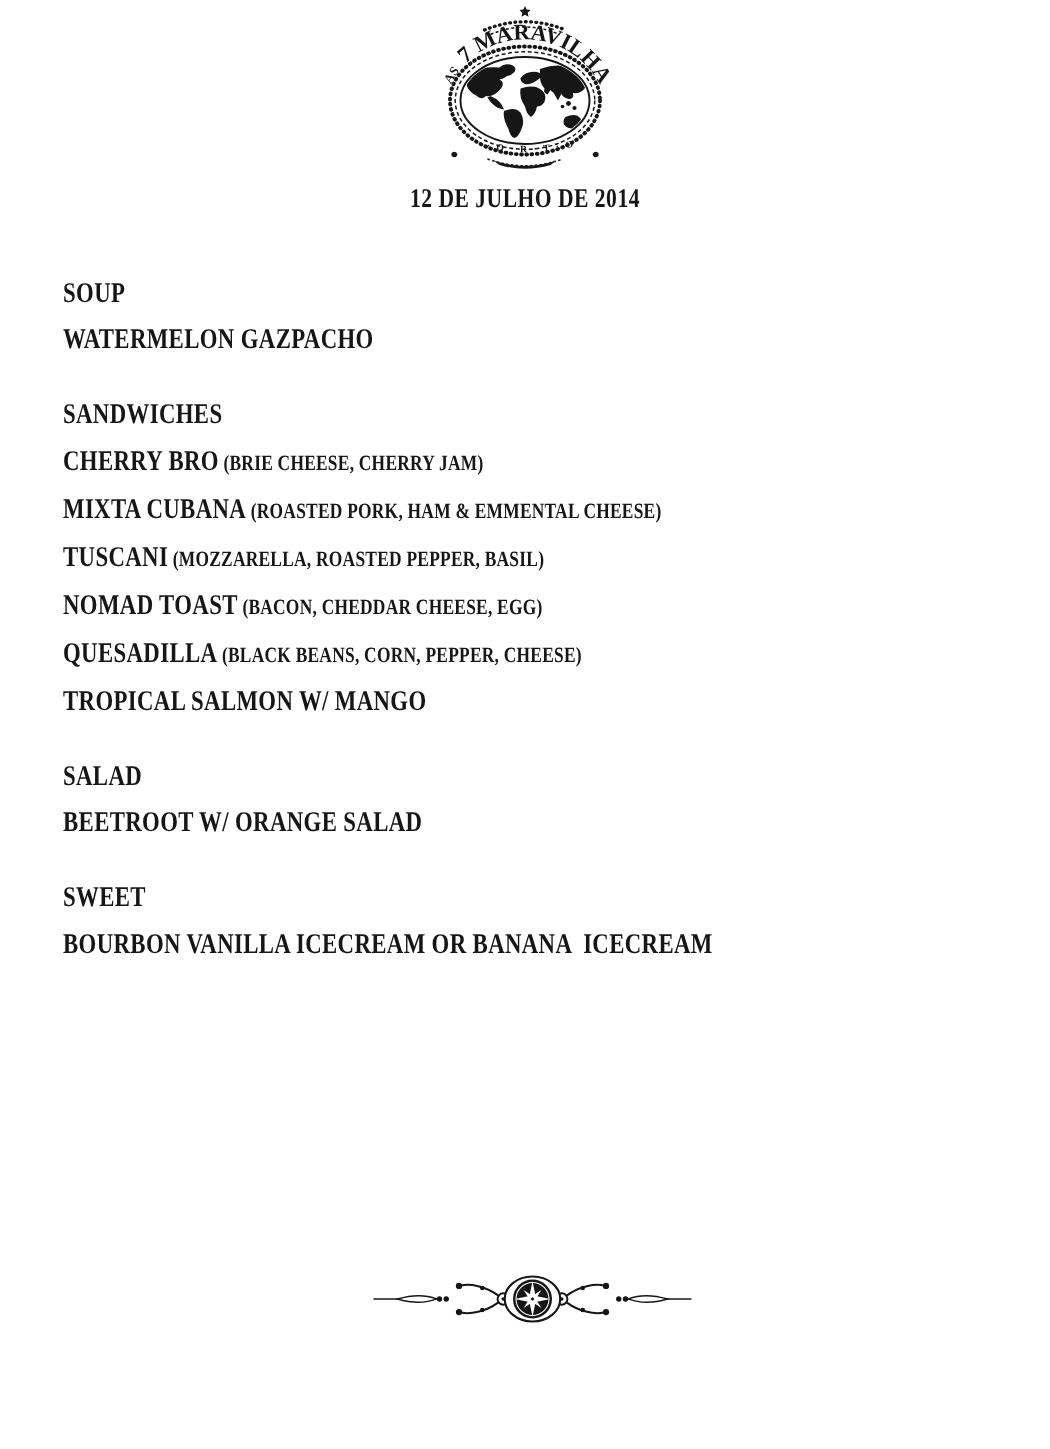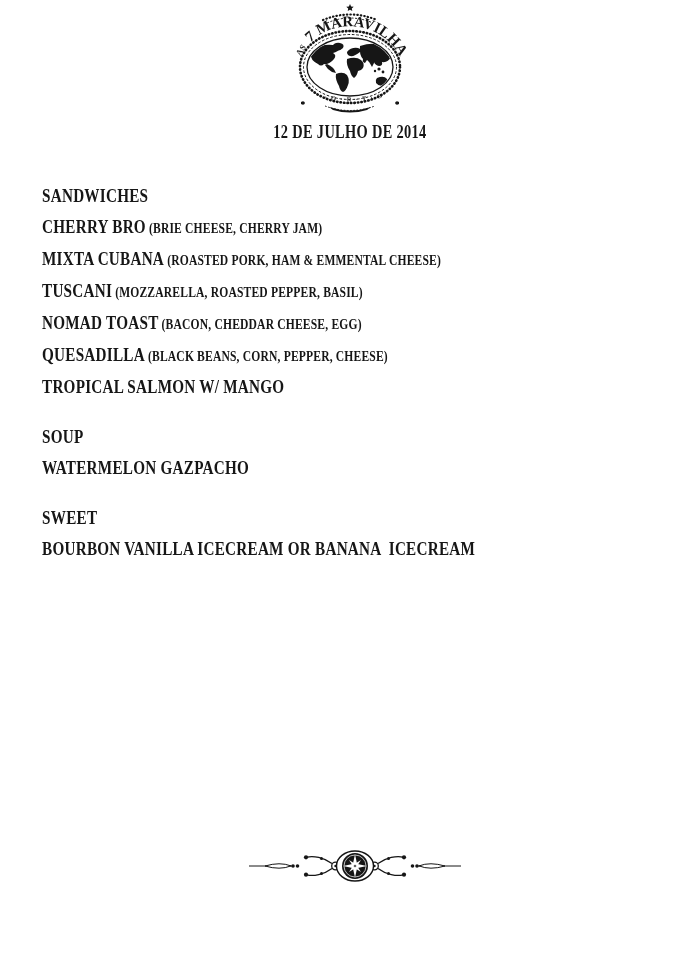--- a/index.html
+++ b/index.html
@@ -105,31 +105,35 @@
 
       <path d="M38,104 q21,7 42,0 l-4,3 q-17,5 -34,0 Z" fill="#161616"></path>
       <path d="M34,103 q25,9 50,0" fill="none" stroke="#161616" stroke-width="1" stroke-dasharray="1.6 1.6"></path>
     </svg>
 
     <div class="menu-date">12 DE JULHO DE 2014</div>
   </div>
 
   <div class="menu" id="menu">
       <section class="menu-section">
+        <h2 class="line heading"><span>SOUP</span></h2>
+        <div class="line item"><span>WATERMELON GAZPACHO</span></div>
+      </section>
+      <section class="menu-section">
         <h2 class="line heading"><span>SANDWICHES</span></h2>
         <div class="line item"><span>CHERRY BRO</span><span class="note"> (BRIE CHEESE, CHERRY JAM)</span></div>
         <div class="line item"><span>MIXTA CUBANA</span><span class="note"> (ROASTED PORK, HAM &amp; EMMENTAL CHEESE)</span></div>
         <div class="line item"><span>TUSCANI</span><span class="note"> (MOZZARELLA, ROASTED PEPPER, BASIL)</span></div>
         <div class="line item"><span>NOMAD TOAST</span><span class="note"> (BACON, CHEDDAR CHEESE, EGG)</span></div>
         <div class="line item"><span>QUESADILLA</span><span class="note"> (BLACK BEANS, CORN, PEPPER, CHEESE)</span></div>
         <div class="line item"><span>TROPICAL SALMON W/ MANGO</span></div>
       </section>
       <section class="menu-section">
-        <h2 class="line heading"><span>SOUP</span></h2>
-        <div class="line item"><span>WATERMELON GAZPACHO</span></div>
+        <h2 class="line heading"><span>SALAD</span></h2>
+        <div class="line item"><span>BEETROOT W/ ORANGE SALAD</span></div>
       </section>
       <section class="menu-section">
         <h2 class="line heading"><span>SWEET</span></h2>
         <div class="line item"><span>BOURBON VANILLA ICECREAM OR BANANA  ICECREAM</span></div>
       </section>
     </div>
 
   <div class="footer">
     <svg class="divider-svg" viewBox="0 0 216 44" aria-hidden="true">
       <defs>

